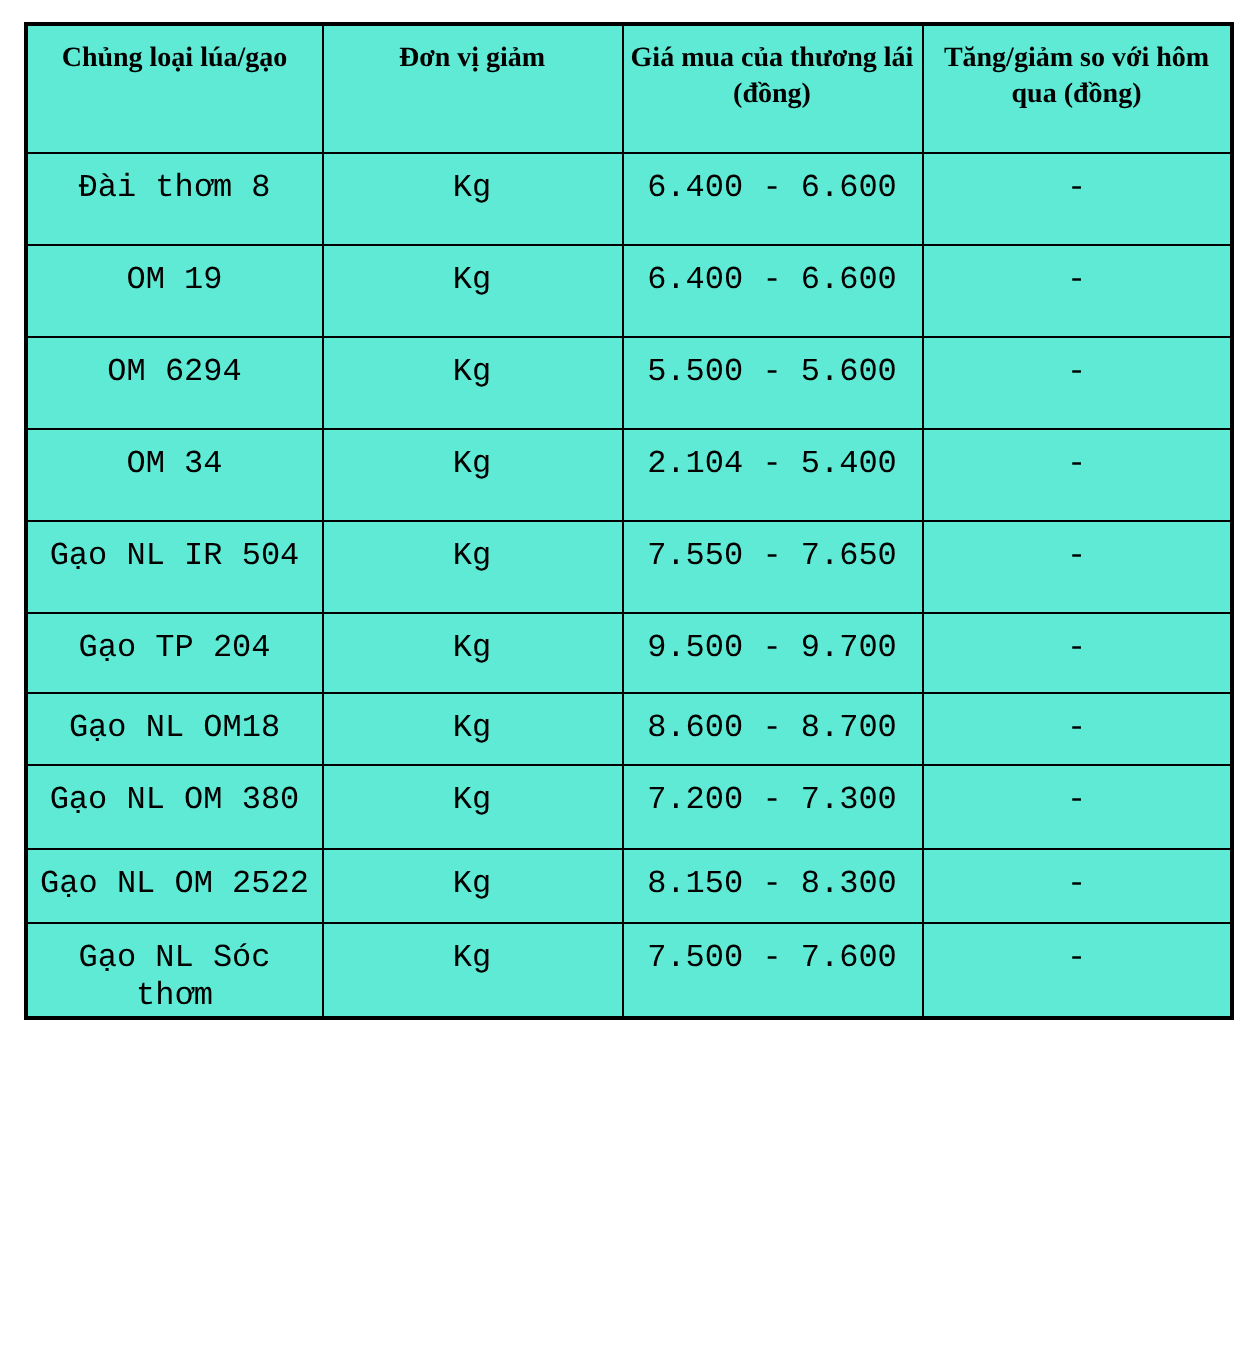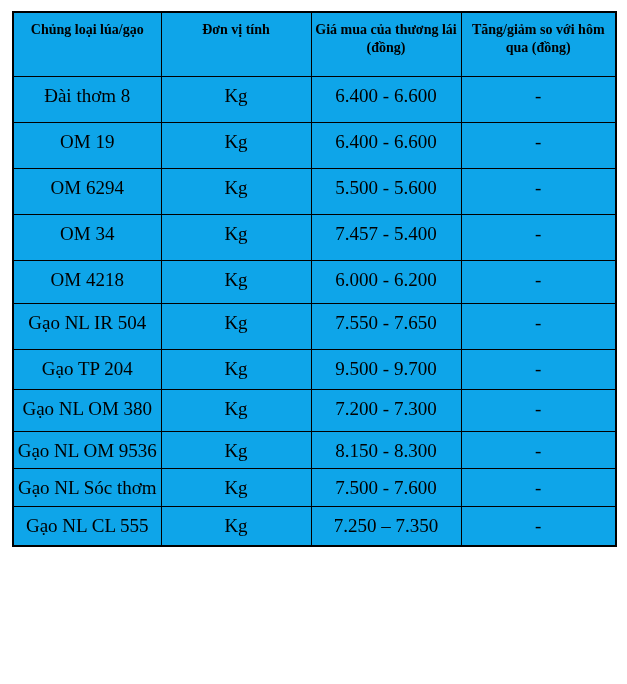--- a/index.html
+++ b/index.html
@@ -12,62 +12,63 @@
     height: 684px;
     font-family: "Liberation Serif", "DejaVu Serif", serif;
     color: #000000;
   }
   table.price-table {
     border-collapse: collapse;
     table-layout: fixed;
     margin: 11px 0 0 12px;
     width: 603px;
     border: 2px solid #000000;
-    background: #0ea5e9;
+    background: #5eead4;
   }
   table.price-table th,
   table.price-table td {
     border: 1px solid #000000;
     text-align: center;
     vertical-align: top;
     padding: 8px 2px 0 2px;
     overflow: hidden;
   }
   table.price-table th {
     font-size: 14px;
     font-weight: bold;
     line-height: 1.25;
     height: 64px;
     box-sizing: border-box;
   }
   table.price-table td {
-    font-size: 19px;
+    font-size: 16px;
     font-weight: normal;
     line-height: 1.2;
     box-sizing: border-box;
+    font-family: Liberation Mono, monospace;
   }
   col.c1 { width: 148px; }
   col.c2 { width: 150px; }
   col.c3 { width: 150px; }
   col.c4 { width: 155px; }
 </style>
 </head>
 <body>
 
 <table class="price-table">
   <colgroup>
     <col class="c1">
       <col class="c2">
       <col class="c3">
       <col class="c4">
   </colgroup>
   <thead>
     <tr>
       <th>Chủng loại lúa/gạo</th>
-      <th>Đơn vị tính</th>
+      <th>Đơn vị giảm</th>
       <th>Giá mua của thương lái (đồng)</th>
       <th>Tăng/giảm so với hôm qua (đồng)</th>
     </tr>
   </thead>
   <tbody>
     <tr style="height:46px">
       <td>Đài thơm 8</td>
       <td>Kg</td>
       <td>6.400 - 6.600</td>
       <td>-</td>
@@ -80,59 +81,53 @@
     </tr>
     <tr style="height:46px">
       <td>OM 6294</td>
       <td>Kg</td>
       <td>5.500 - 5.600</td>
       <td>-</td>
     </tr>
     <tr style="height:46px">
       <td>OM 34</td>
       <td>Kg</td>
-      <td>7.457 - 5.400</td>
-      <td>-</td>
-    </tr>
-    <tr style="height:43px">
-      <td>OM 4218</td>
-      <td>Kg</td>
-      <td>6.000 - 6.200</td>
+      <td>2.104 - 5.400</td>
       <td>-</td>
     </tr>
     <tr style="height:46px">
       <td>Gạo NL IR 504</td>
       <td>Kg</td>
       <td>7.550 - 7.650</td>
       <td>-</td>
     </tr>
     <tr style="height:40px">
       <td>Gạo TP 204</td>
       <td>Kg</td>
       <td>9.500 - 9.700</td>
       <td>-</td>
     </tr>
+    <tr style="height:36px">
+      <td>Gạo NL OM18</td>
+      <td>Kg</td>
+      <td>8.600 - 8.700</td>
+      <td>-</td>
+    </tr>
     <tr style="height:42px">
       <td>Gạo NL OM 380</td>
       <td>Kg</td>
       <td>7.200 - 7.300</td>
       <td>-</td>
     </tr>
     <tr style="height:37px">
-      <td>Gạo NL OM 9536</td>
+      <td>Gạo NL OM 2522</td>
       <td>Kg</td>
       <td>8.150 - 8.300</td>
       <td>-</td>
     </tr>
     <tr style="height:38px">
       <td>Gạo NL Sóc thơm</td>
       <td>Kg</td>
       <td>7.500 - 7.600</td>
       <td>-</td>
     </tr>
-    <tr style="height:40px">
-      <td>Gạo NL CL 555</td>
-      <td>Kg</td>
-      <td>7.250 – 7.350</td>
-      <td>-</td>
-    </tr>
   </tbody>
 </table>
 
 </body></html>

